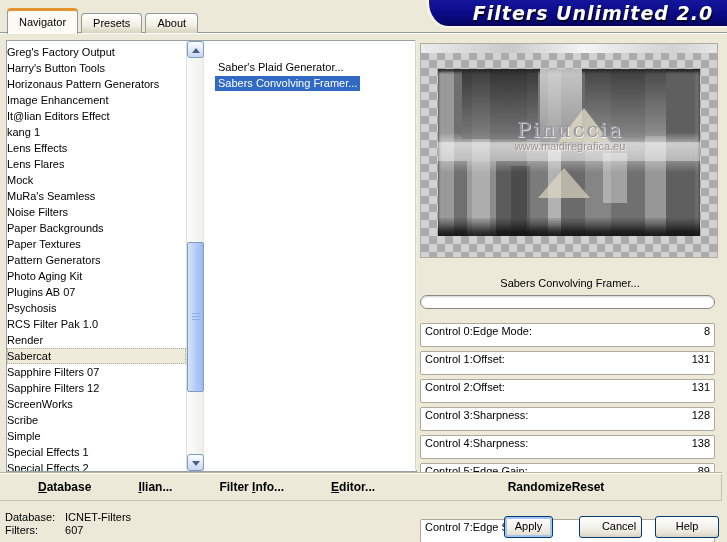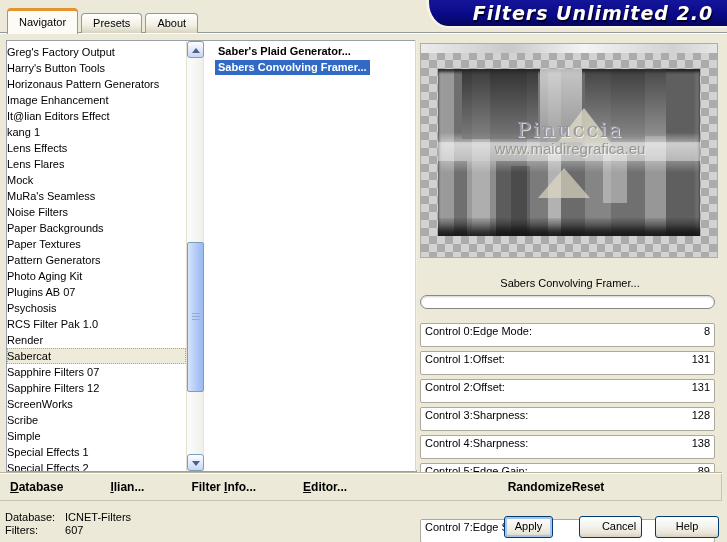--- a/index.html
+++ b/index.html
@@ -58,21 +58,21 @@
   .arrow.up{top:6px;border-bottom:5px solid #4D6185;}
   .arrow.down{top:6px;border-top:5px solid #4D6185;}
   .sthumb{
     position:absolute;left:0;top:201px;width:17px;height:150px;box-sizing:border-box;
     background:linear-gradient(90deg,#D7E3FC,#AEC8F7 60%,#9CBAF0);
     border:1px solid #7B9EBD;border-radius:2px;
   }
   .grip{position:absolute;left:4px;top:70px;width:8px;height:8px;
     background:repeating-linear-gradient(180deg,#8FACE0 0 1px,transparent 1px 3px);}
   
-  .filter-list{padding-top:3px;border-left:1px solid #E8E5D8;font-weight:bold;}
+  .filter-list{padding-top:19px;border-left:1px solid #E8E5D8;}
   .filter-row{display:table;height:15px;line-height:15px;margin:0 0 1px 11px;padding:0 3px;white-space:nowrap;cursor:default;}
   .filter-row.selected{background:#316AC5;color:#fff;}
   
   .vdivider{position:absolute;left:415px;top:40px;width:2px;height:430px;
     background:linear-gradient(90deg,#CFCCBC,#FBF9F0);}
   .rpanel{position:absolute;left:418px;top:40px;width:304px;height:432px;}
   .preview{
     position:absolute;left:2px;top:3px;width:296px;height:213px;
     border:1px solid #b0ad9e;overflow:hidden;
     background:conic-gradient(#ABABAB 90deg,#D2D2D2 90deg 180deg,#ABABAB 180deg 270deg,#D2D2D2 270deg);
@@ -110,29 +110,29 @@
   }
   .ctrl-row.empty{visibility:hidden;}
   .tri{position:absolute;width:0;height:0;border-left:26px solid transparent;border-right:26px solid transparent;}
   .tri.t1{left:140px;top:68px;border-bottom:34px solid rgba(226,221,200,.75);}
   .tri.t2{left:120px;top:128px;border-bottom:30px solid rgba(226,221,200,.65);}
   .watermark{position:absolute;left:0;top:78px;width:100%;text-align:center;pointer-events:none;}
   .wm-name{
     font-family:"DejaVu Serif","Liberation Serif",serif;font-size:21px;letter-spacing:2px;
     color:rgba(148,146,162,.92);text-shadow:1px 1px 0 rgba(255,255,255,.7);
   }
-  .wm-url{font-size:15px;color:rgba(150,147,138,.95);margin-top:-2px;text-shadow:1px 1px 0 rgba(255,255,255,.6);}
+  .wm-url{font-size:11px;color:rgba(150,147,138,.95);margin-top:-2px;text-shadow:1px 1px 0 rgba(255,255,255,.6);}
   
   .strip{
     position:absolute;top:472px;height:29px;background:#ECE9D8;box-sizing:border-box;
     border-top:1px solid #B8B4A2;
     box-shadow:inset 0 1px 0 #FDFBF4, inset -1px -1px 0 #C8C4B2;
     display:flex;align-items:center;font-weight:bold;font-size:12px;
   }
-  .strip.left{left:0;width:479px;padding-left:10px;gap:47px;}
+  .strip.left{left:0;width:479px;padding-left:38px;gap:47px;}
   .strip.right{left:418px;width:304px;justify-content:center;padding-right:28px;}
   .tb-label{cursor:default;white-space:nowrap;}
   
   .statusline{position:absolute;left:5px;white-space:nowrap;}
   .statusline .lbl{display:inline-block;width:57px;}
   .s1{top:511px;} .s2{top:524px;}
   .xpbtn{
     position:absolute;top:516px;height:22px;box-sizing:border-box;
     border:1px solid #003C74;border-radius:3px;
     background:linear-gradient(180deg,#ffffff,#F4F3EE 45%,#E9E5D8 80%,#D8D0C2);

